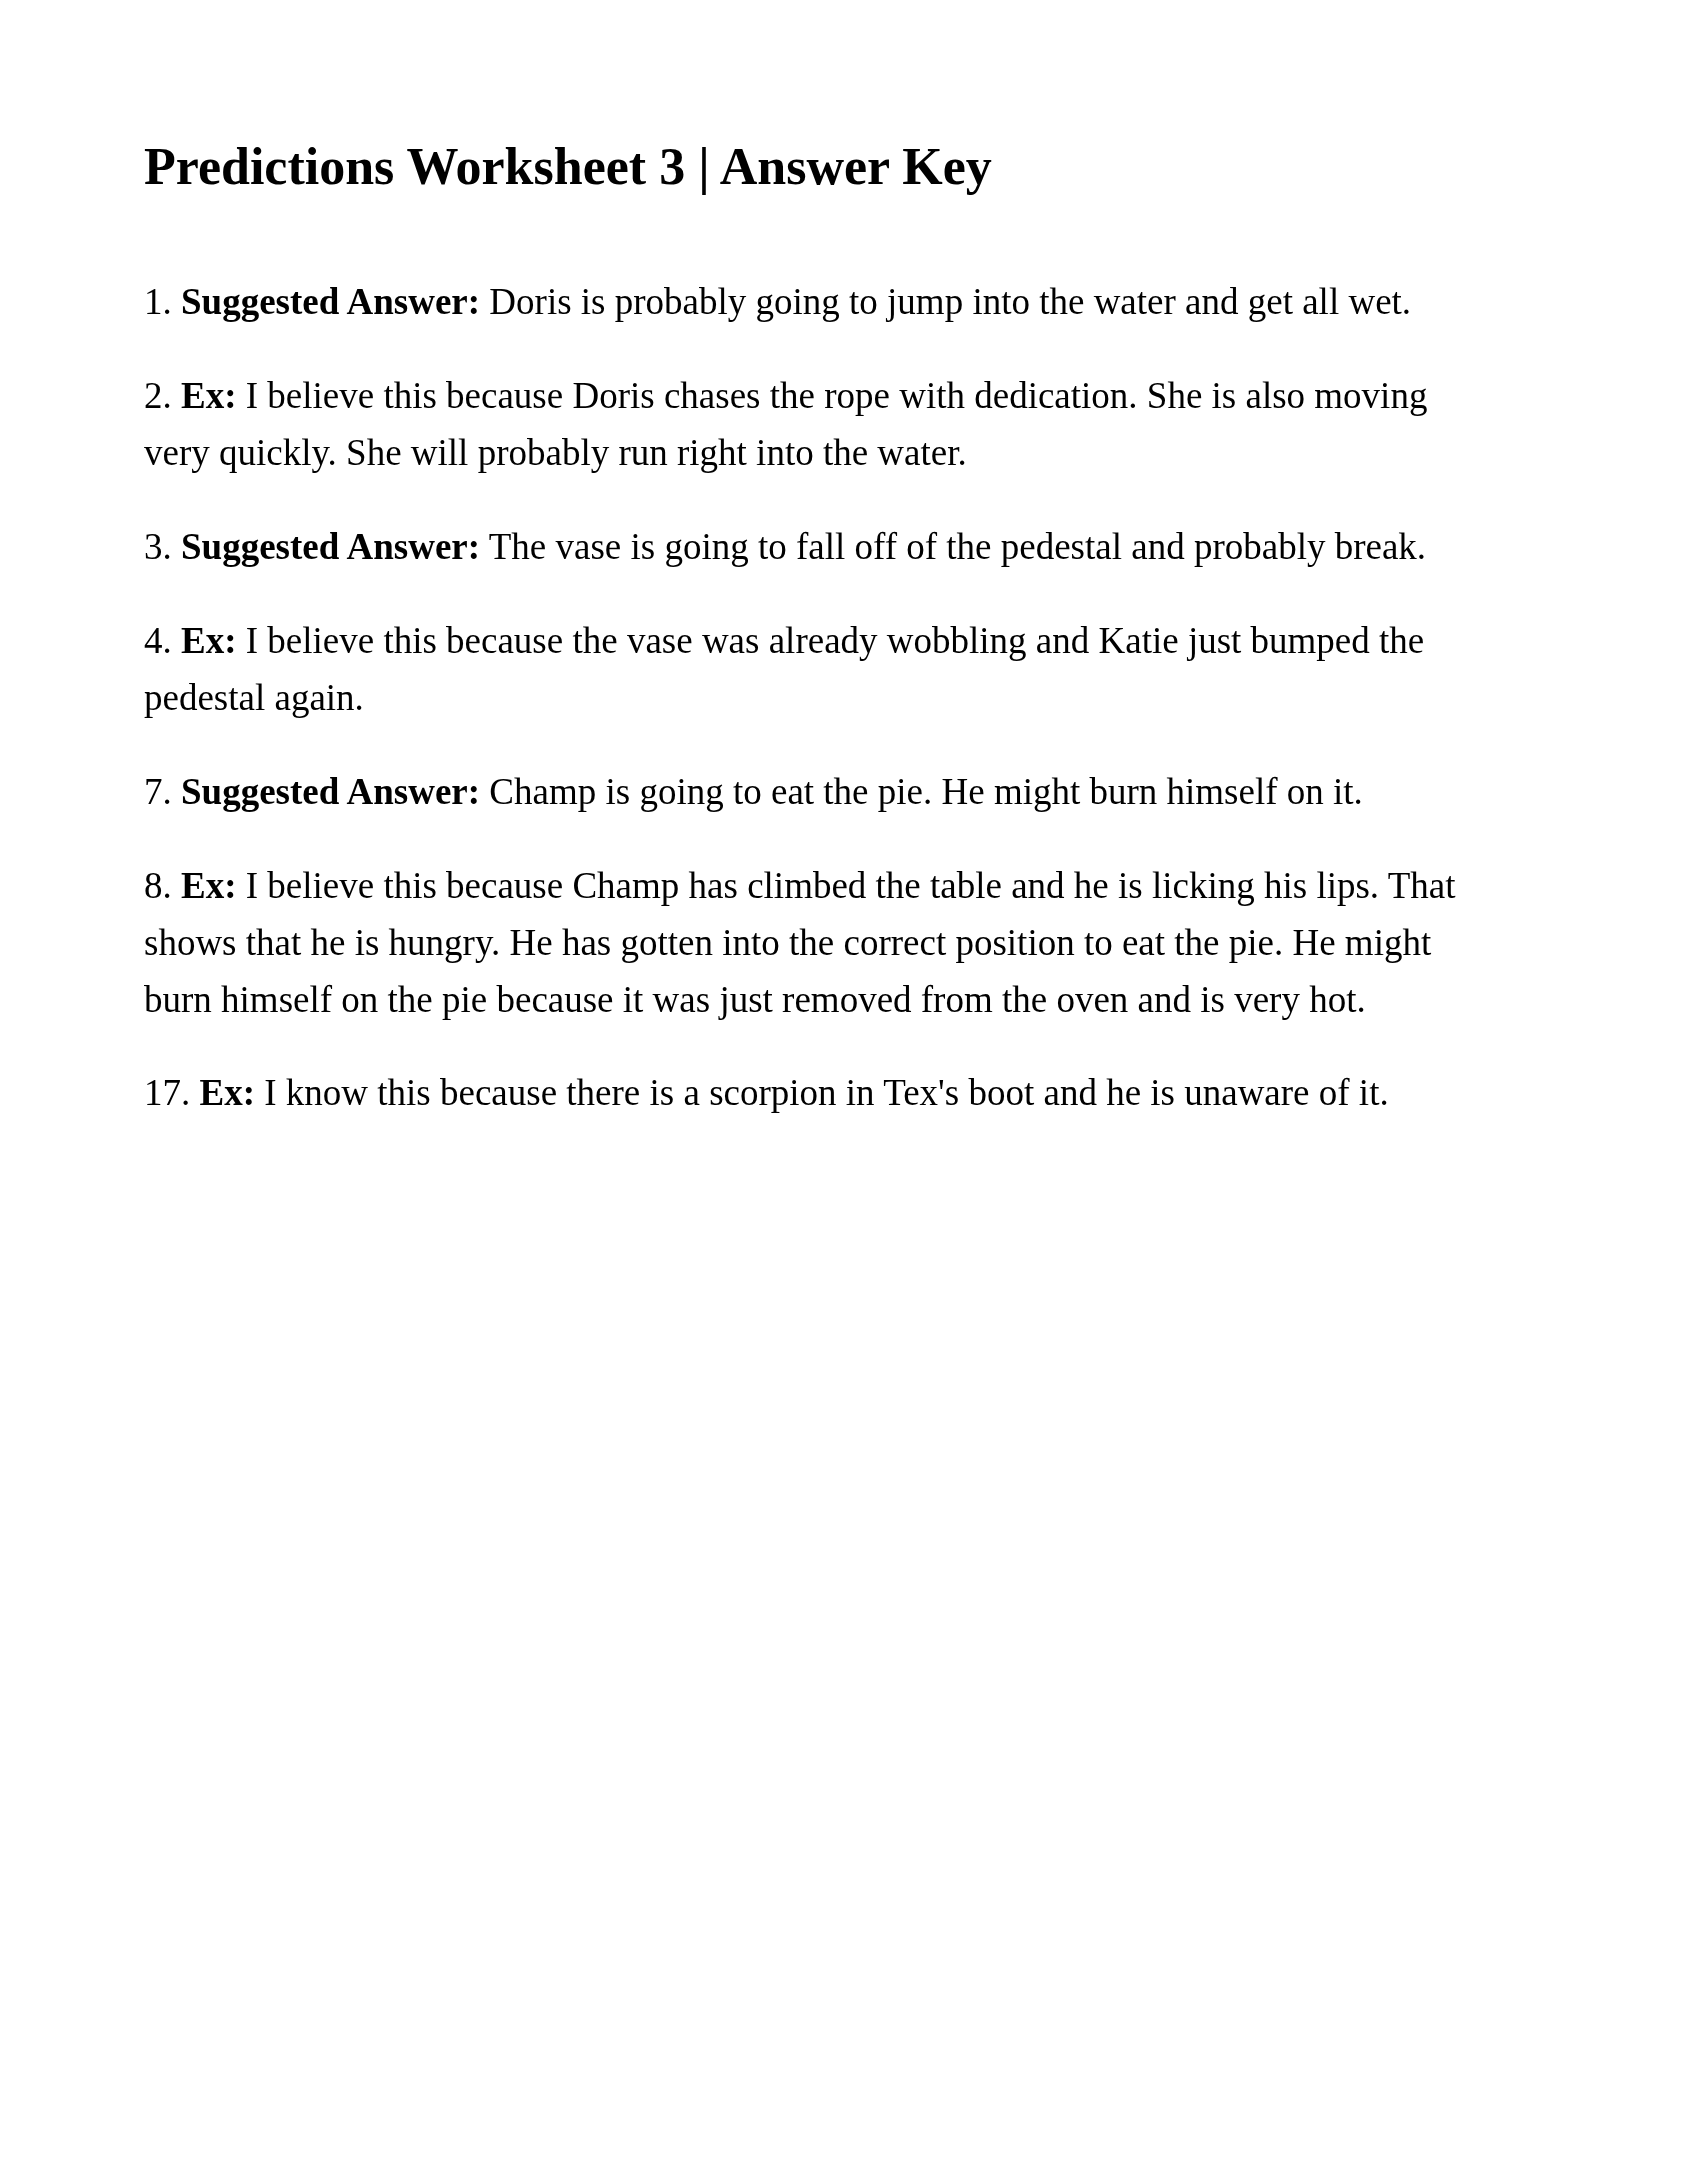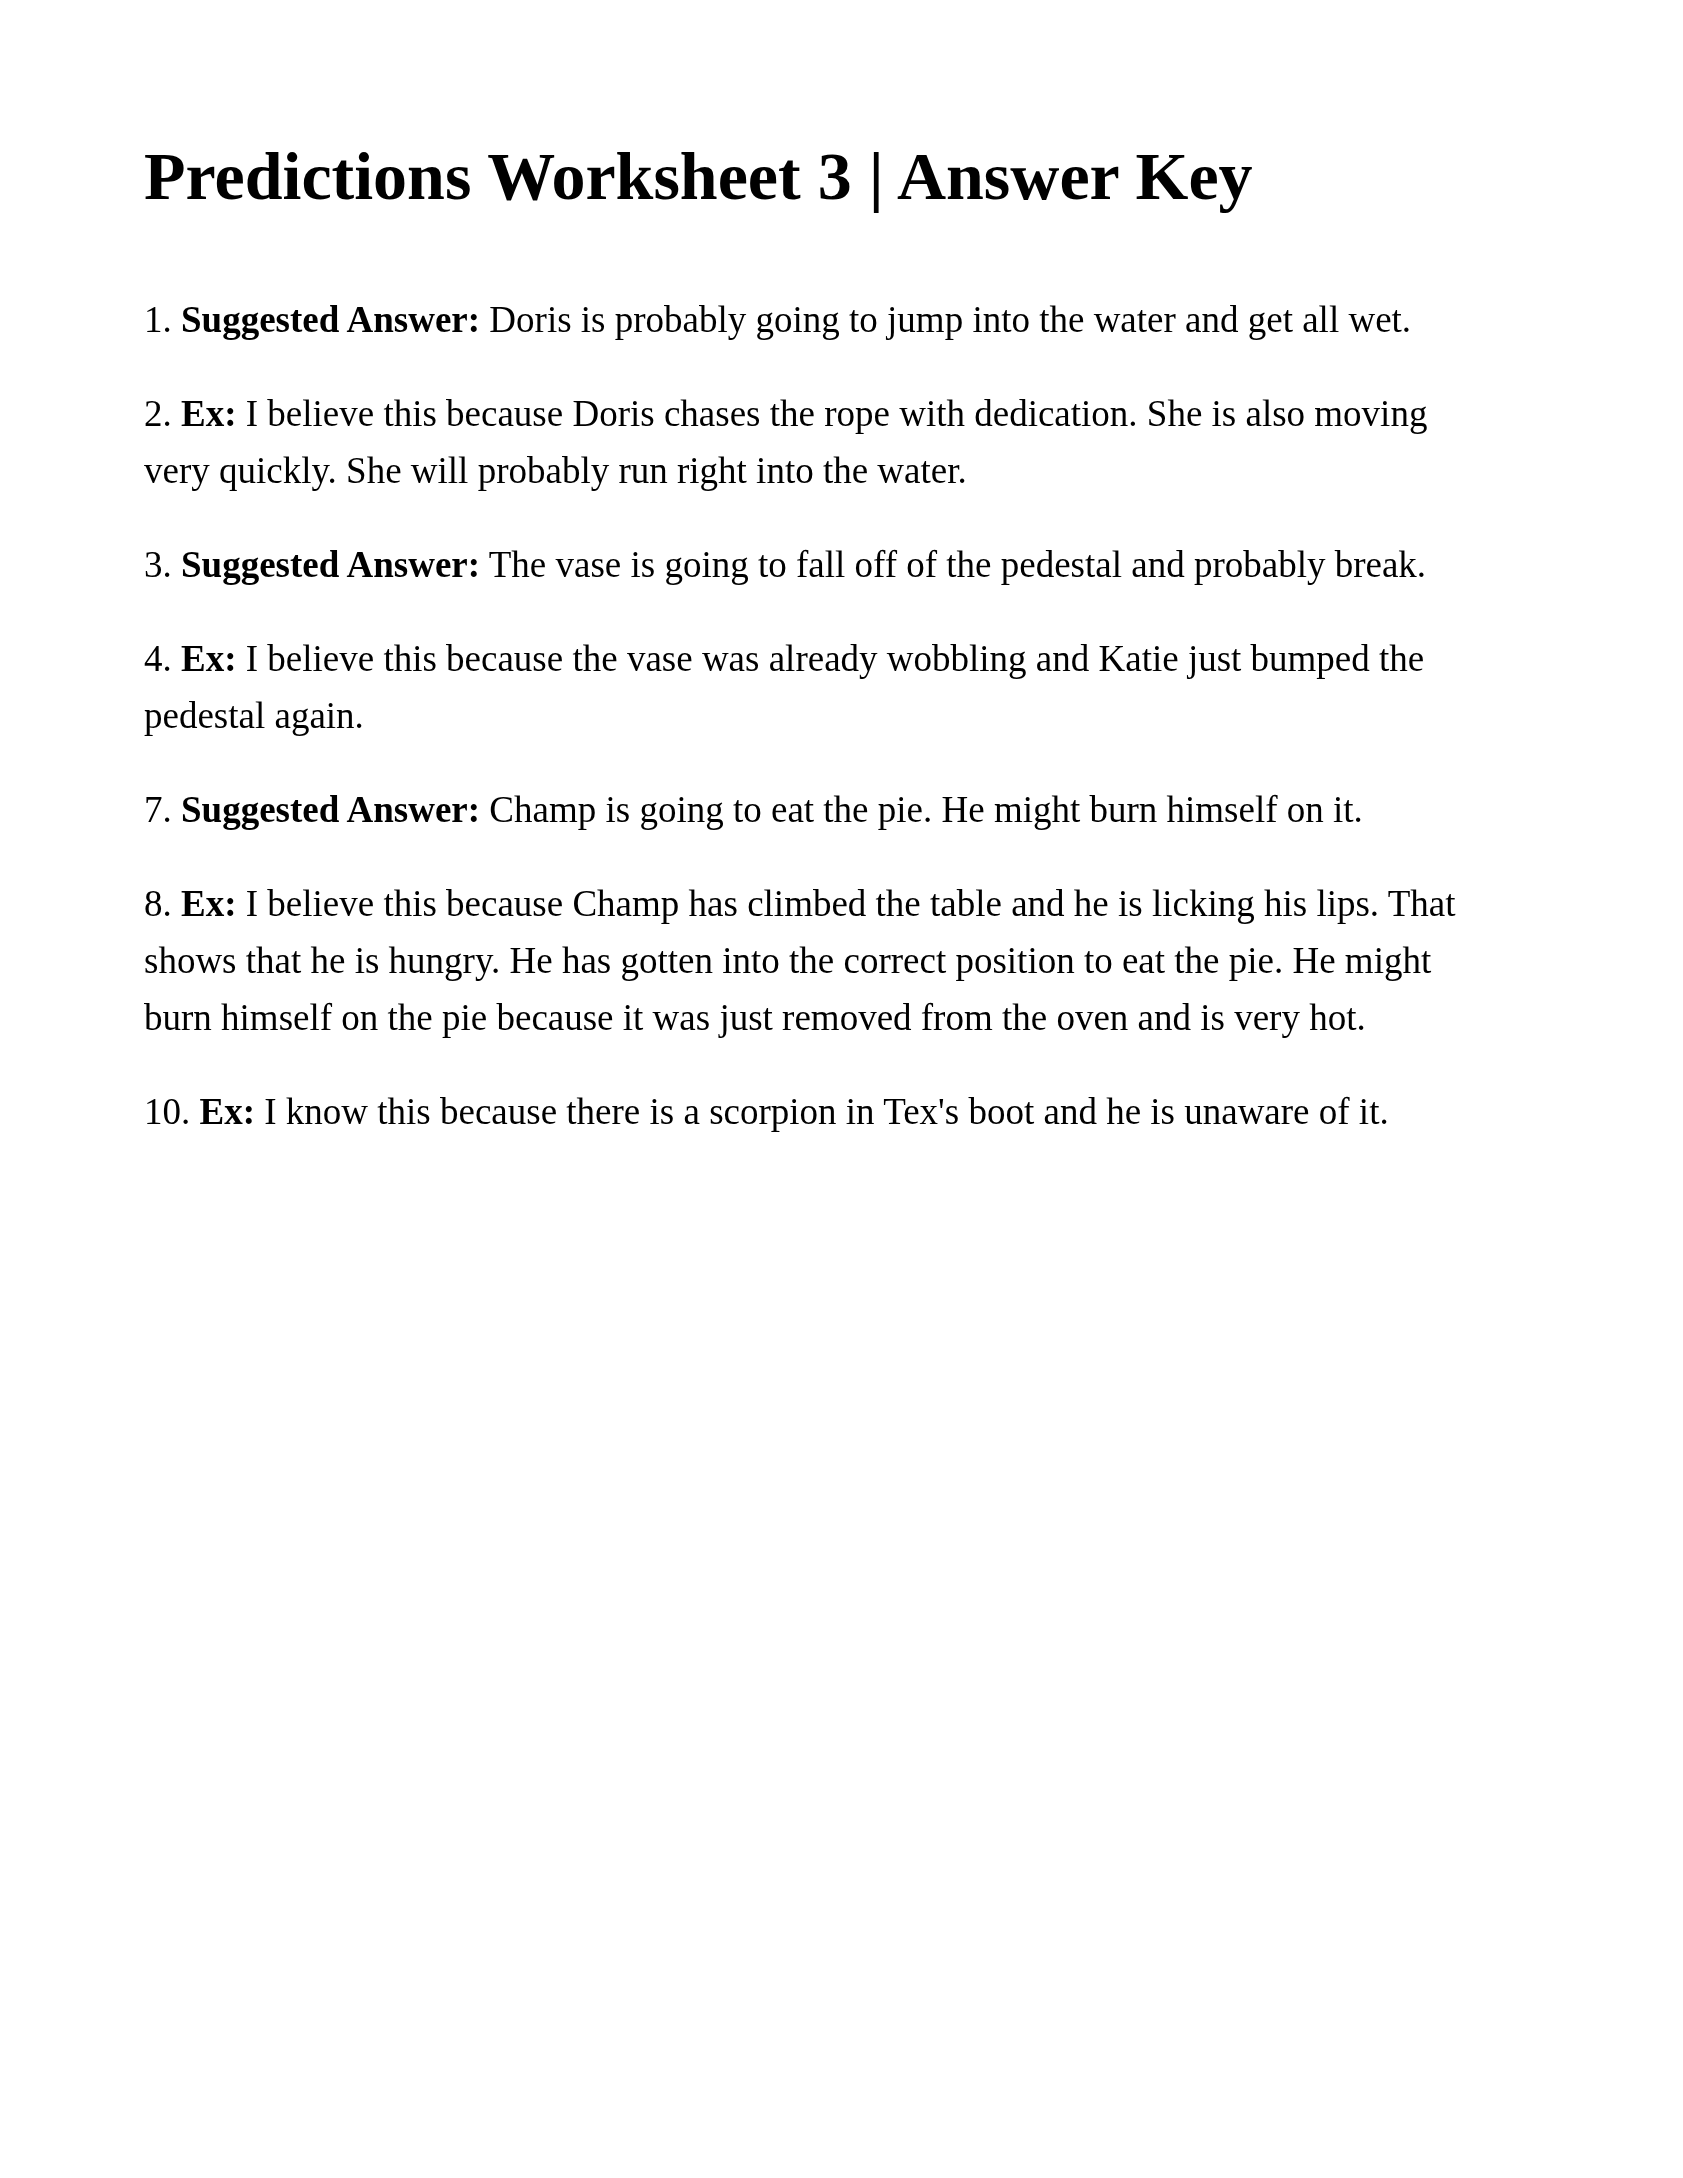--- a/index.html
+++ b/index.html
@@ -14,21 +14,21 @@
     color: #000000;
     position: relative;
     overflow: hidden;
   }
   .doc {
     padding: 137px 193px 0 144px;
     box-sizing: border-box;
     width: 1683px;
   }
   .doc-title {
-    font-size: 68px;
+    font-size: 52px;
     font-weight: bold;
     line-height: 1.15;
     margin: 0 0 77px 0;
     letter-spacing: 0px;
   }
   .answer-item {
     font-size: 37px;
     line-height: 1.54;
     margin: 0 0 37px 0;
     max-width: 1351px;
@@ -56,16 +56,16 @@
 
   <p class="answer-item"><span class="num">4.</span> <span class="lbl">Ex:</span> <span class="txt">I believe this because the vase was already wobbling and Katie just bumped the pedestal again.</span></p>
 
 
 
   <p class="answer-item"><span class="num">7.</span> <span class="lbl">Suggested Answer:</span> <span class="txt">Champ is going to eat the pie. He might burn himself on it.</span></p>
 
   <p class="answer-item"><span class="num">8.</span> <span class="lbl">Ex:</span> <span class="txt">I believe this because Champ has climbed the table and he is licking his lips. That shows that he is hungry. He has gotten into the correct position to eat the pie. He might burn himself on the pie because it was just removed from the oven and is very hot.</span></p>
 
 
-  <p class="answer-item"><span class="num">10.</span> <span class="lbl">Ex:</span> <span class="txt">I know this because there is a scorpion in Tex's boot and he is unaware of it.</span></p>
+  <p class="answer-item"><span class="num">17.</span> <span class="lbl">Ex:</span> <span class="txt">I know this because there is a scorpion in Tex's boot and he is unaware of it.</span></p>
 
 </div>
 
 
 </body></html>

